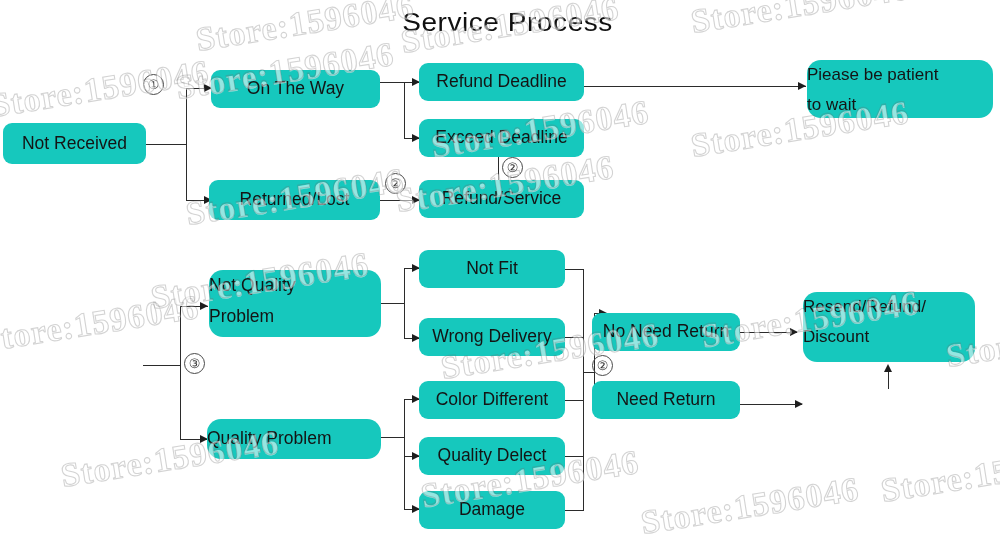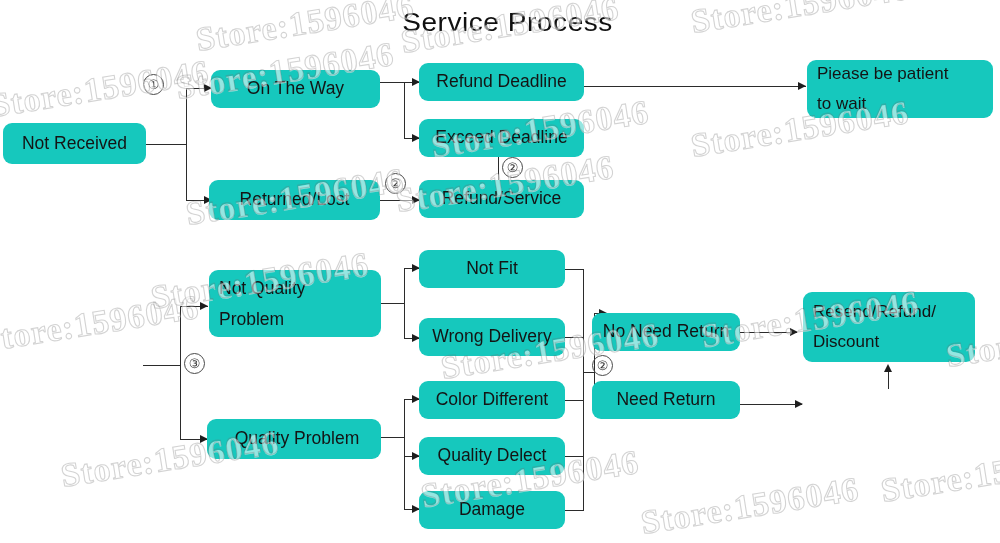--- a/index.html
+++ b/index.html
@@ -49,23 +49,24 @@
     text-align: center;
     line-height: 1.55;
     padding: 0 4px;
     z-index: 3;
   }
   .node.two-line {
     flex-direction: column;
     line-height: 1.75;
   }
   .node.left-text {
-    justify-content: center;
-    padding-left: 10px;
+    justify-content: flex-start;
+    padding-left: 0;
     text-align: left;
+    border-radius: 14px;
   }
   .node.two-line.left-text {
     align-items: flex-start;
   }
   
   .hline {
     position: absolute;
     height: 0;
     border-top: 1.6px solid #2b2b2b;
     z-index: 1;

